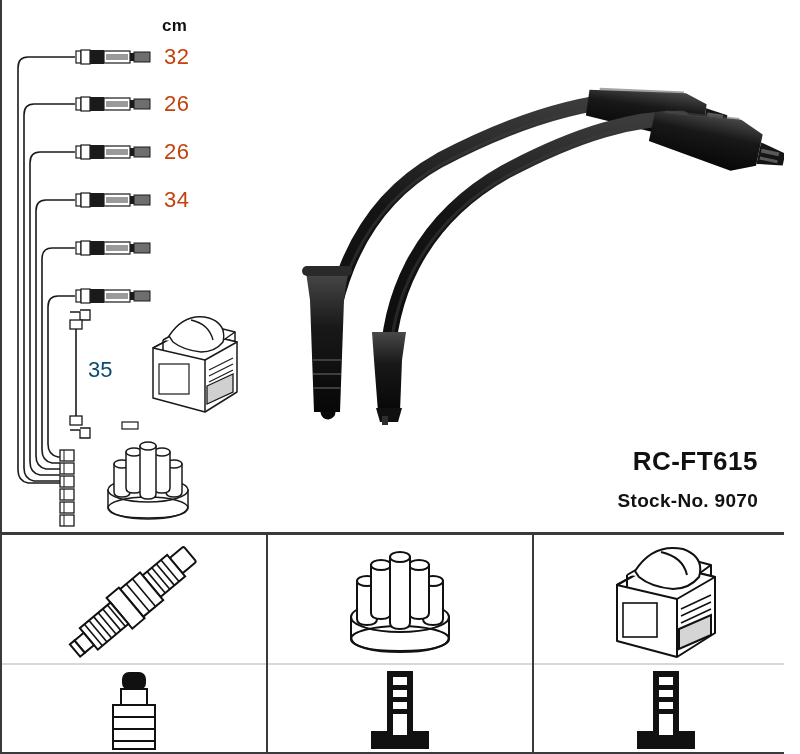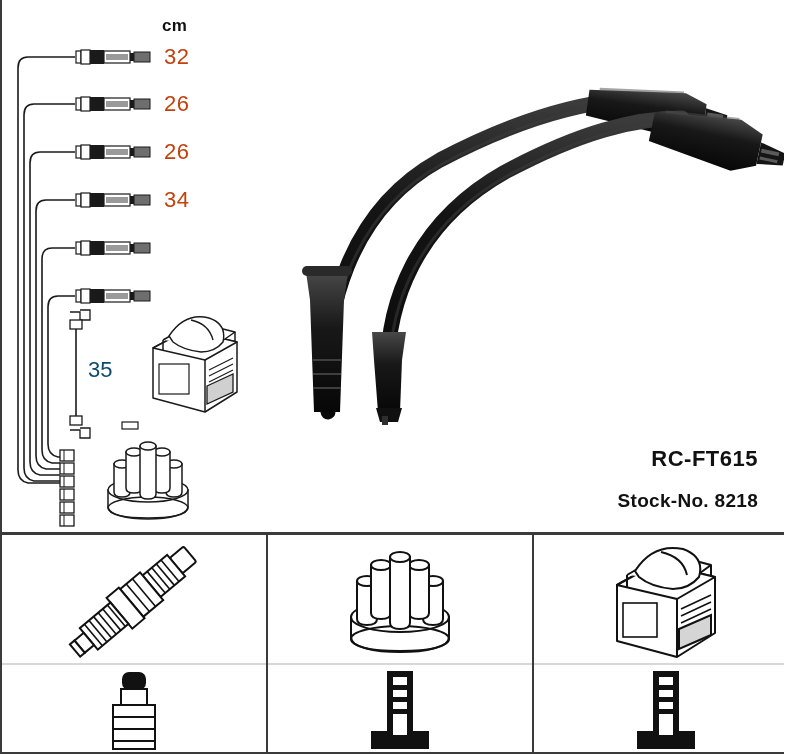--- a/index.html
+++ b/index.html
@@ -53,21 +53,21 @@
   }
 
   
   .wire-svg { position: absolute; left: 0; top: 0; }
 
   
   #product-code {
     position: absolute;
     right: 26px;
     top: 446px;
-    font-size: 22px;
+    font-size: 26px;
     font-weight: bold;
     color: #111;
     letter-spacing: .5px;
     text-align: right;
     white-space: nowrap;
     margin-left: 11px;
   }
   #stock-no {
     position: absolute;
     right: 26px;
@@ -347,21 +347,21 @@
         <g fill="#5a5a5a">
           <rect x="112" y="28" width="18" height="4"></rect>
           <rect x="112" y="36" width="18" height="3"></rect>
         </g>
         <path d="M10,12 L84,4" stroke="#4a4a4a" stroke-width="3" fill="none" opacity=".5"></path>
       </g>
     </g>
   </svg>
 
   <div id="product-code">RC-FT615</div>
-  <div id="stock-no">Stock-No. 8218</div>
+  <div id="stock-no">Stock-No. 9070</div>
 
   <div id="legend-strip">
 
     <div class="legend-cell">
       <div class="legend-top">
         <svg class="legend-art" style="top:6px;" width="190" height="120" viewBox="0 0 190 120">
           <g transform="rotate(-40 95 60)">
             <g stroke="#111" stroke-width="2" fill="#ffffff">
 
               <rect x="150" y="50" width="18" height="20" rx="2"></rect>

